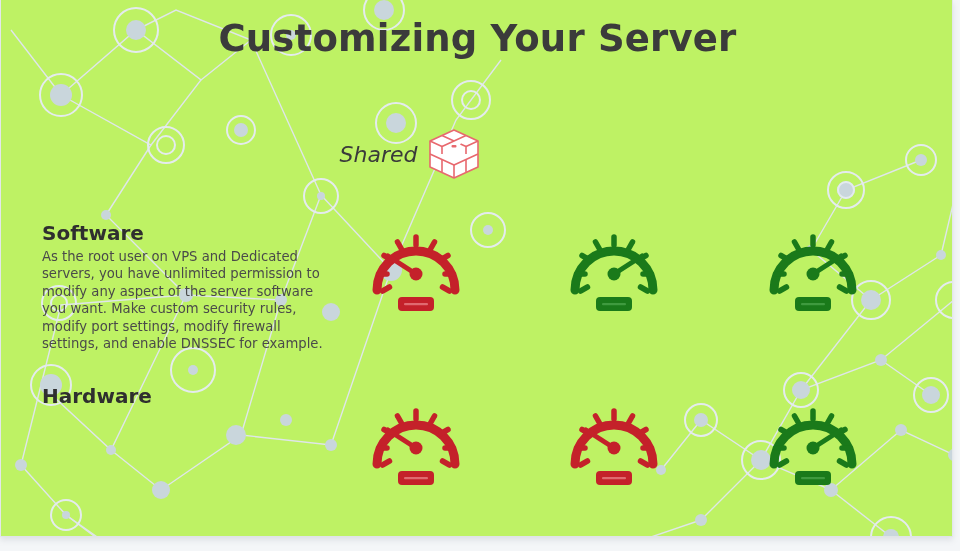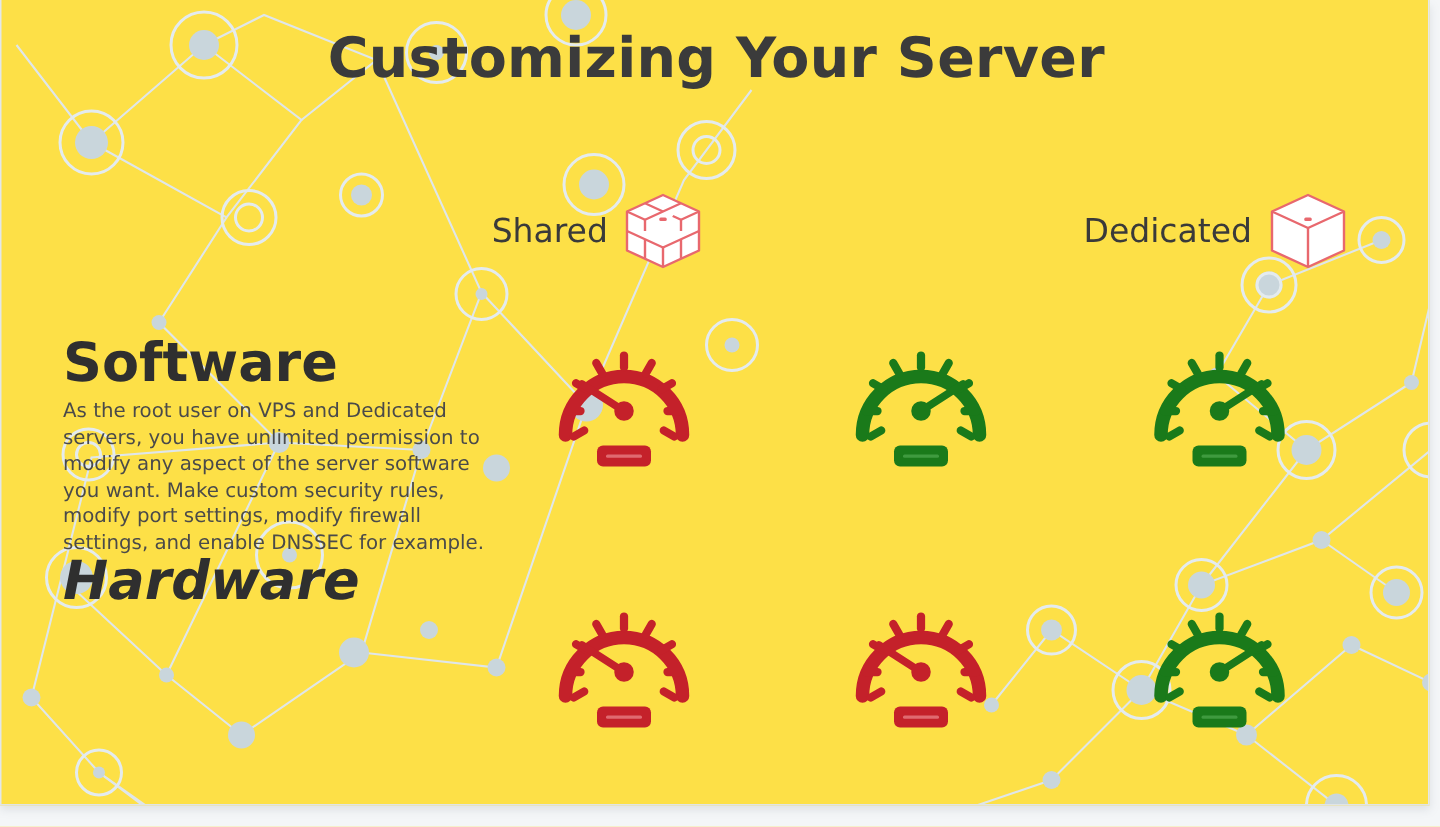--- a/index.html
+++ b/index.html
@@ -13,21 +13,21 @@
     overflow: hidden;
     font-family: "DejaVu Sans", sans-serif;
   }
 
   .slide {
     position: absolute;
     left: 0;
     top: 0;
     width: 953px;
     height: 537px;
-    background: #fde047;
+    background: #bef264;
     border-left: 1px solid #e3e7ea;
     border-right: 1px solid #e3e7ea;
     border-bottom: 1px solid #e0e4e7;
     box-shadow: 0 3px 6px rgba(120,130,140,0.18);
     overflow: hidden;
     box-sizing: border-box;
   }
 
   .bg-network {
     position: absolute;
@@ -58,35 +58,35 @@
     display: flex;
     align-items: center;
     justify-content: center;
     gap: 9px;
   }
   .col-head .label {
     font-size: 22px;
     color: #3a3a3a;
     white-space: nowrap;
   }
-  #col-head-0 { left: 298px; width: 200px; }
+  #col-head-0 { left: 310px; width: 200px; font-style: italic; }
   #col-head-1 { left: 512px; width: 200px; }
   #col-head-2 { left: 705px; width: 210px; }
 
   
   .row-text {
     position: absolute;
     left: 41px;
     width: 296px;
   }
   #row-text-0 { top: 222px; }
-  #row-text-1 { top: 367px; font-style: italic; }
+  #row-text-1 { top: 385px; }
 
   .row-title {
-    font-size: 36px;
+    font-size: 20px;
     color: #2f2f2f;
     margin: 0 0 3px 0;
     line-height: 1.15;
   }
   .row-body {
     font-size: 13.2px;
     color: #4a4a4a;
     line-height: 1.32;
     margin: 0;
   }
@@ -222,31 +222,20 @@
         <path d="M28 26 L28 52"></path>
         <path d="M16 9.5 L40 20.5 L40 46.5"></path>
         <path d="M40 9.5 L16 20.5 L16 46.5"></path>
         <path d="M4 28 L28 39 L52 28"></path>
       </g>
       <rect x="25.5" y="19" width="5" height="2.4" rx="1" fill="#e8686e"></rect>
     </svg>
   </div>
 
 
-  <div class="col-head" id="col-head-2">
-    <span class="label">Dedicated</span>
-    <svg width="56" height="56" viewBox="0 0 56 56">
-      <g stroke="#e8686e" stroke-width="1.6" fill="#ffffff" stroke-linejoin="round">
-        <path d="M28 4 L52 15 L52 41 L28 52 L4 41 L4 15 Z"></path>
-        <path d="M4 15 L28 26 L52 15"></path>
-        <path d="M28 26 L28 52"></path>
-      </g>
-      <rect x="25.5" y="19" width="5" height="2.4" rx="1" fill="#e8686e"></rect>
-    </svg>
-  </div>
 
   <div class="row-text" id="row-text-0">
     <h2 class="row-title">Software</h2>
     <p class="row-body">As the root user on VPS and Dedicated servers, you have unlimited permission to modify any aspect of the server software you want. Make custom security rules, modify port settings, modify firewall settings, and enable DNSSEC for example.</p>
   </div>
 
   <div class="gauge-cell c0 r0">
     <svg width="110" height="100" viewBox="0 0 110 100">
       <g stroke="#c4212a" fill="none">
         <path d="M16 72 A39 39 0 1 1 94 72" stroke-width="9" stroke-linecap="round"></path>

